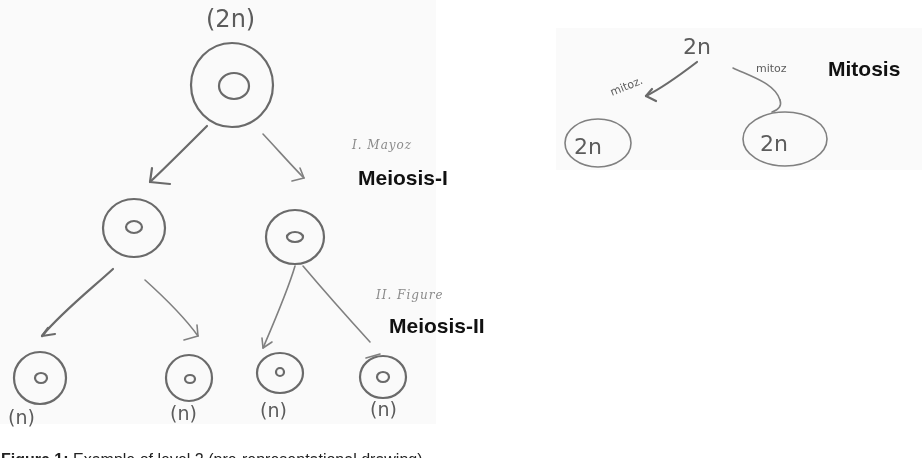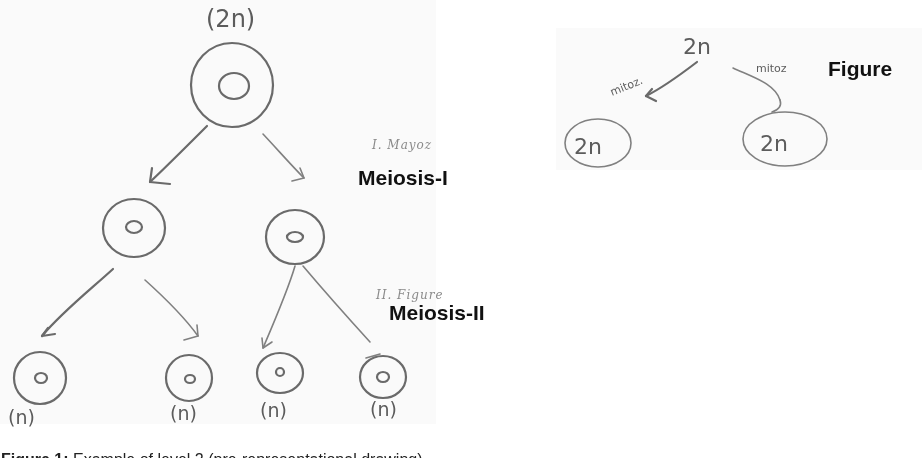--- a/index.html
+++ b/index.html
@@ -92,24 +92,24 @@
   <g>
     <ellipse class="hand-thin" cx="598" cy="143" rx="33" ry="24"></ellipse>
   </g>
   <text class="hand-text" x="574" y="154" font-size="22">2n</text>
   <g>
     <ellipse class="hand-thin" cx="785" cy="139" rx="42" ry="27"></ellipse>
   </g>
   <text class="hand-text" x="760" y="151" font-size="22">2n</text>
 </svg>
 
-<div class="hand-label" style="left:372px; top:138px;">I. Mayoz</div>
+<div class="hand-label" style="left:352px; top:138px;">I. Mayoz</div>
 <div class="label-bold" style="left:358px; top:167px;">Meiosis-I</div>
 
 <div class="hand-label" style="left:376px; top:288px;">II. Figure</div>
-<div class="label-bold" style="left:389px; top:302px;">Meiosis-II</div>
+<div class="label-bold" style="left:389px; top:315px;">Meiosis-II</div>
 
-<div class="label-bold" style="left:828px; top:58px;">Figure</div>
+<div class="label-bold" style="left:828px; top:58px;">Mitosis</div>
 
 <div id="caption">
   <b>Figure 1:</b>
   <span>Example of level 2 (pre-representational drawing)</span>
 </div>
 
 </body></html>

